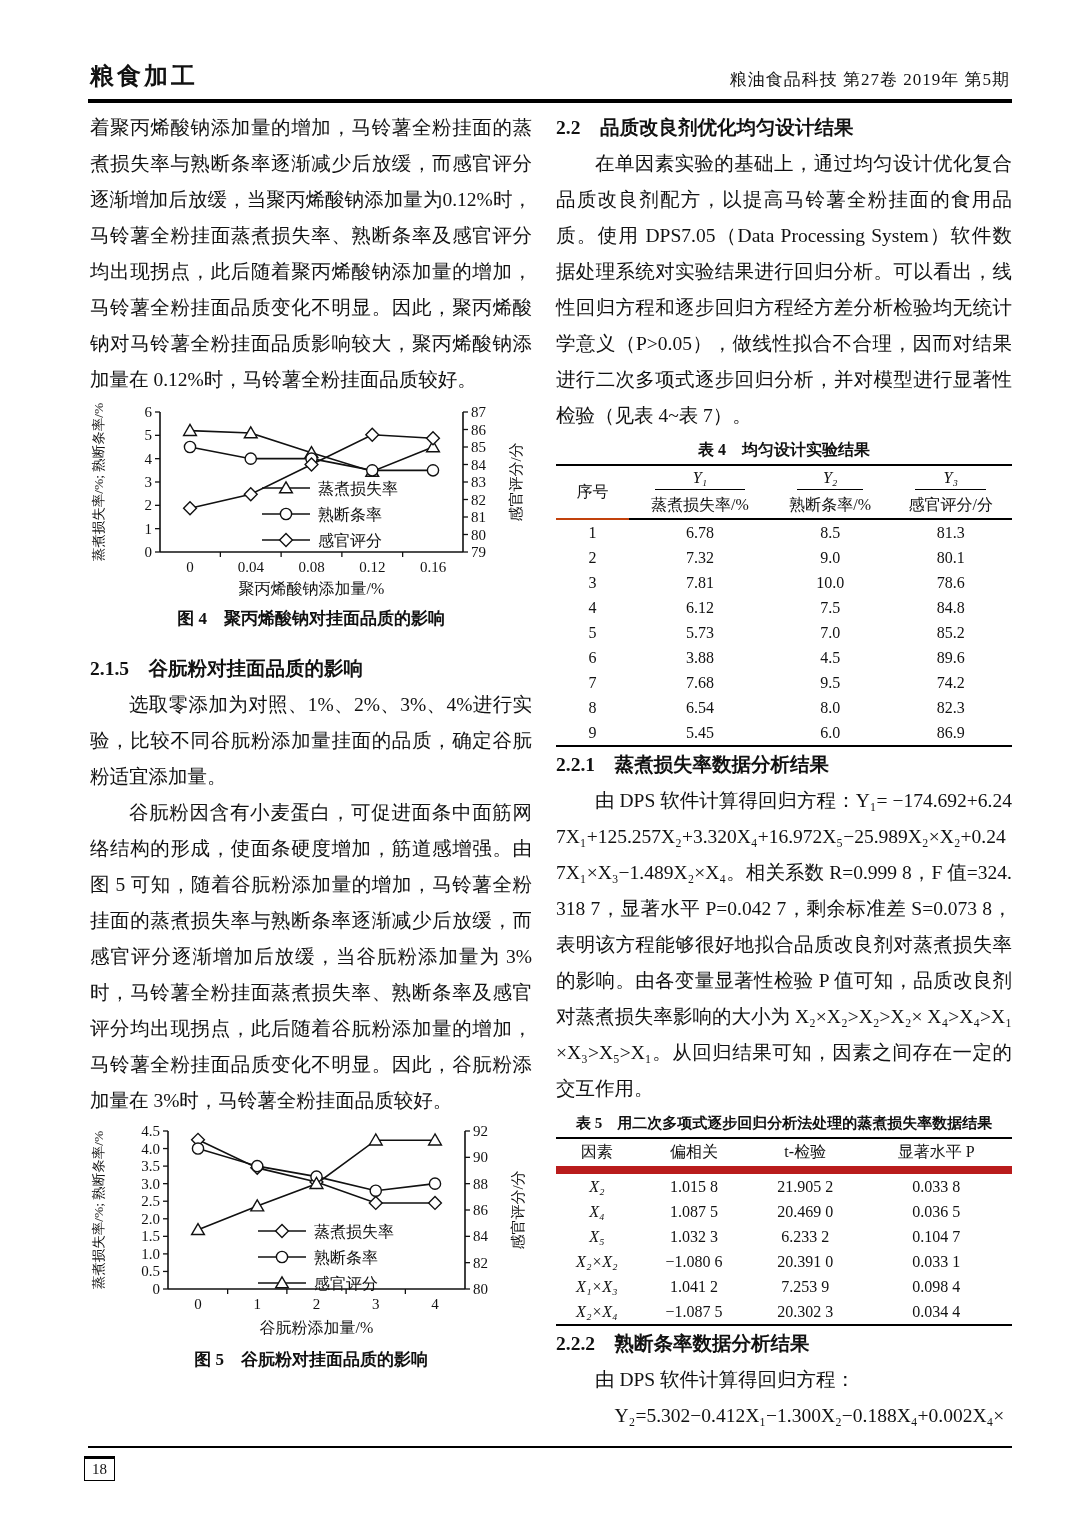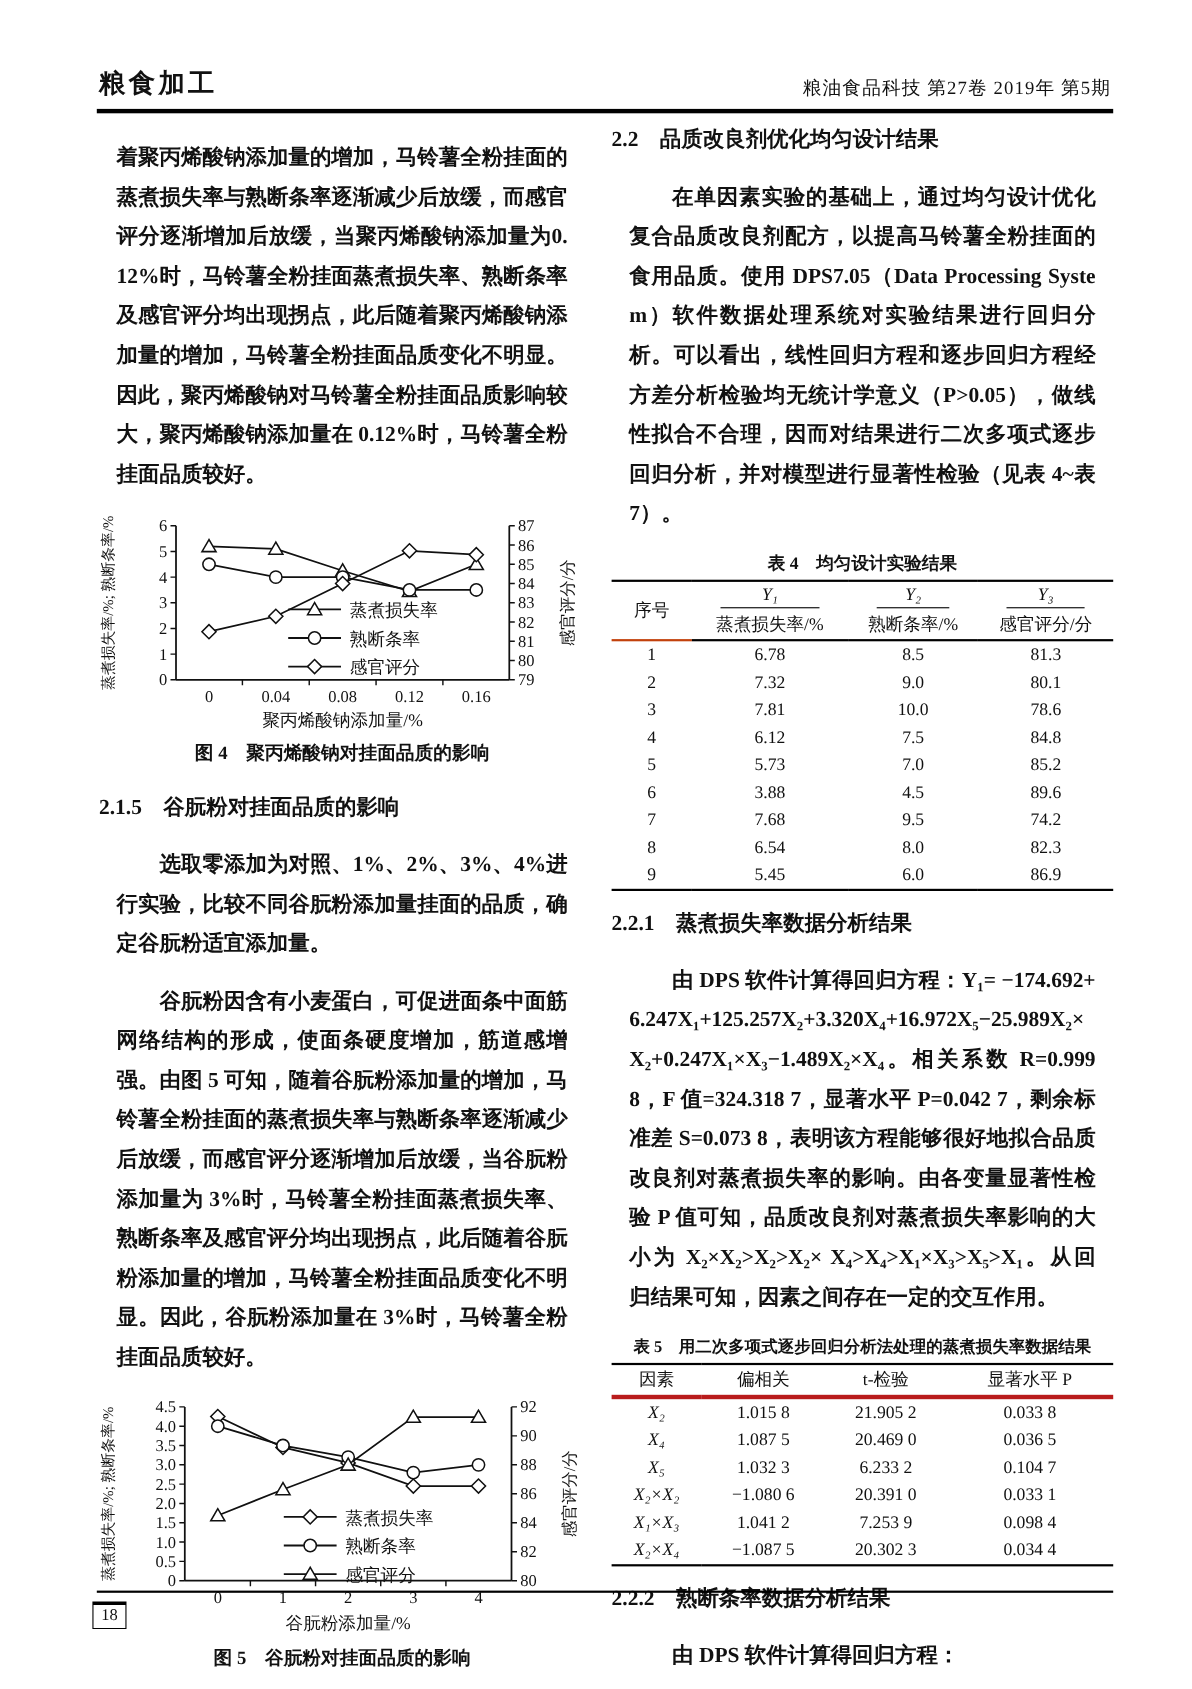--- a/index.html
+++ b/index.html
@@ -6,40 +6,40 @@
   .page{position:relative;width:1084px;height:1535px;background:#fff;overflow:hidden;
         font-family:"Liberation Serif","DejaVu Serif",serif;color:#111;}
   
   .hdr-left{position:absolute;left:90px;top:60px;font-size:24px;font-weight:bold;letter-spacing:3px;}
   .hdr-right{position:absolute;right:74px;top:68px;font-size:17px;letter-spacing:1px;}
   .hdr-rule{position:absolute;left:88px;right:72px;top:99px;height:3.5px;background:#000;}
   
   .col{position:absolute;top:110px;}
   .col-left{left:90px;width:442px;}
   .col-right{left:556px;width:456px;}
-  .body{margin:16px;font-size:19.5px;line-height:36px;text-align:justify;word-break:break-all;font-weight:bold;}
+  .body{margin:0;font-size:19.5px;line-height:36px;text-align:justify;word-break:break-all;}
   .indent{text-indent:2em;}
   .h{margin:0;font-size:19.5px;line-height:36px;font-weight:bold;}
   .mt{margin-top:20px;}
-  .mts{margin-top:12px;}
+  .mts{}
   
   .fig{margin-top:2px;}
   .fig svg{display:block;}
   .fig-caption{text-align:center;font-weight:bold;font-size:17px;line-height:24px;margin-top:2px;}
   
   .tbl-caption{text-align:center;font-weight:bold;font-size:16px;line-height:22px;margin-top:5px;}
   .tbl-caption.small{font-size:15px;}
   table.datat{width:100%;border-collapse:collapse;font-size:16px;color:#111;
               border-top:2.5px solid #000;border-bottom:2.5px solid #000;margin-top:3px;}
   table.datat th,table.datat td{text-align:center;font-weight:normal;padding:0;height:25px;}
   .t4 th.seq{width:16%;border-bottom:2px solid #c2410c;}
   .t4 tr.sub th{border-bottom:2px solid #000;height:26px;}
   .t4 th.grp{height:26px;}
   .t4 th.grp span{display:block;margin:0 26px;padding:1px 0 2px;border-bottom:1.3px solid #000;font-style:italic;}
-  .t5 thead th{border-bottom:4px solid #b91c1c;height:27px;}
+  .t5 thead th{border-bottom:8px solid #b91c1c;height:27px;}
   .t5 td.factor,.t4 th.grp{font-style:italic;}
   .eq-lead{text-indent:2em;}
   .eq-line{text-indent:3em;}
   
   .ftr-rule{position:absolute;left:88px;right:72px;top:1446px;height:1.5px;background:#000;}
   .page-num{position:absolute;left:84px;top:1456px;border:1.5px solid #000;border-top:3px solid #000;
             padding:0 7px;font-size:15px;line-height:21px;}
 </style>
 </head>
 <body>

